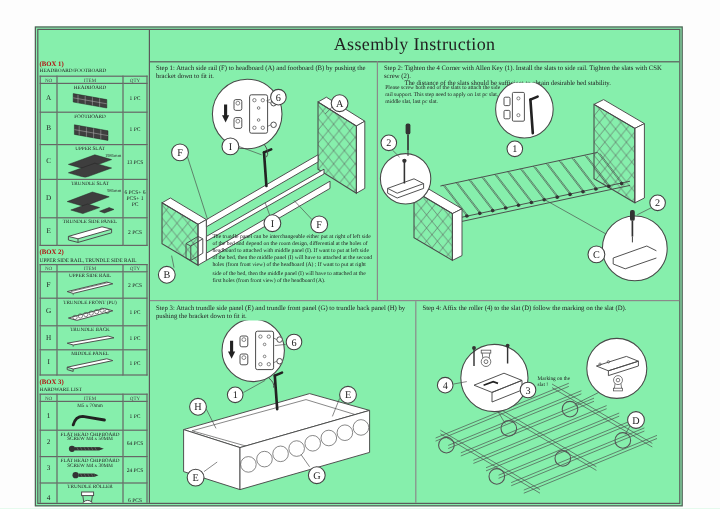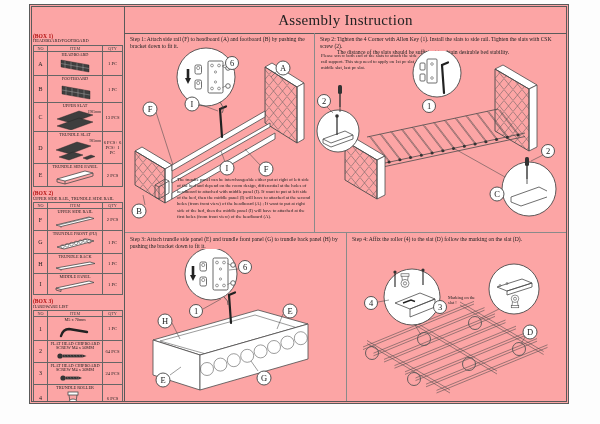--- a/index.html
+++ b/index.html
@@ -1,17 +1,17 @@
 <!DOCTYPE html>
 <html><head>
 <meta charset="utf-8">
 <style>
   html,body{margin:0;padding:0;}
   body{width:600px;height:424px;background:#fdfdfd;font-family:"Liberation Serif",serif;color:#222;position:relative;overflow:hidden;}
-  .frame{position:absolute;left:29px;top:4px;width:534px;height:394px;border:3px double #5a5a5a;background:#fca5a5;}
+  .frame{position:absolute;left:29px;top:22px;width:534px;height:394px;border:3px double #5a5a5a;background:#86efac;}
   
   .leftcol{position:absolute;left:0;top:0;bottom:0;width:93px;border-right:1px solid #5a5a5a;box-sizing:border-box;padding:26px 1px 0 1px;overflow:hidden;}
   .boxlabel{color:#b21010;font-size:5.6px;font-weight:bold;line-height:1.1;}
   .boxsub{font-size:4.4px;line-height:1.1;margin-bottom:1px;white-space:nowrap;overflow:hidden;}
   table.parts{width:100%;border-collapse:collapse;table-layout:fixed;margin-bottom:3px;}
   table.parts td{border:1px solid #666;text-align:center;vertical-align:middle;padding:1px 0;}
   td.c-no{width:13px;font-size:6px;}
   td.c-qty{width:19px;font-size:4.6px;}
   td.c-item{font-size:4.4px;position:relative;}
   tr.hdr td{font-size:4.2px;color:#444;padding:0;}

